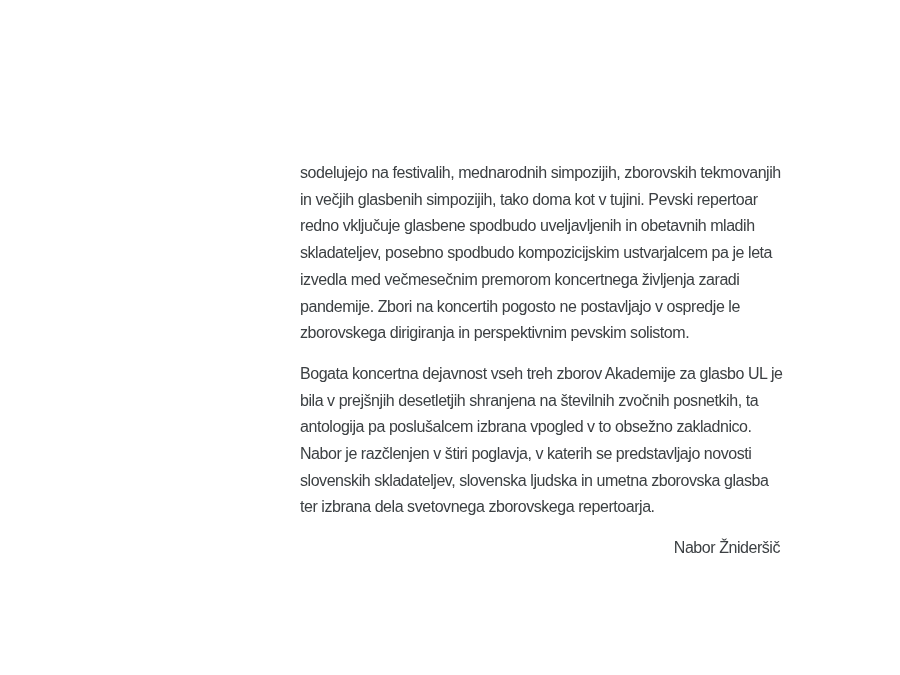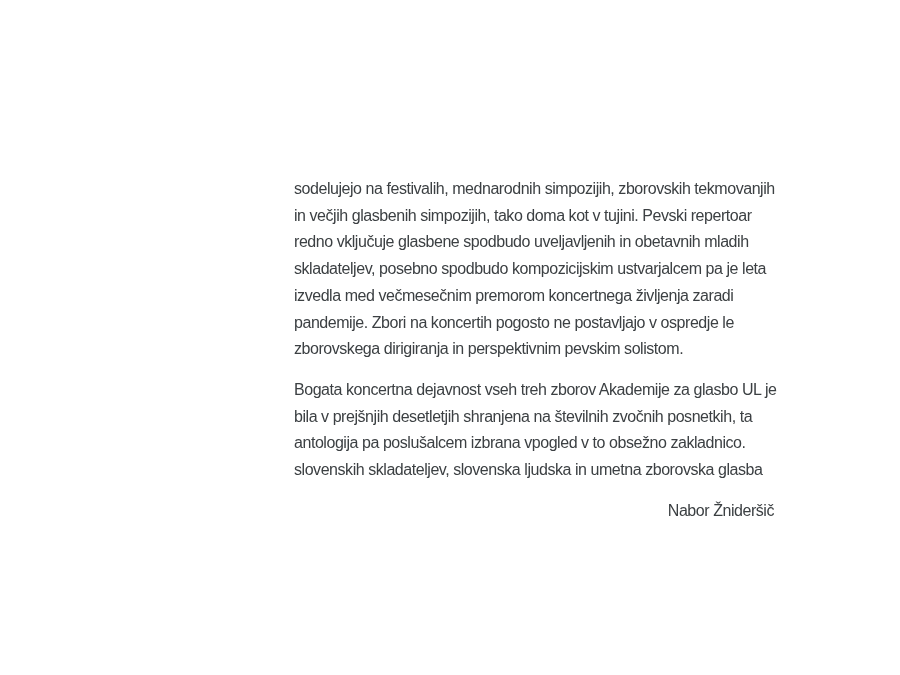--- a/index.html
+++ b/index.html
@@ -14,28 +14,27 @@
     font-family: "Liberation Sans", sans-serif;
     position: relative;
   }
   .page {
     position: absolute;
     inset: 0;
     background: #ffffff;
   }
   .text-block {
     position: absolute;
-    left: 294px;
+    left: 300px;
     top: 160px;
     width: 480px;
     font-size: 16px;
     line-height: 26.7px;
     letter-spacing: -0.45px;
     color: #3c4043;
-    margin-top: 16px;
   }
   .para {
     margin: 0 0 14px 0;
   }
   .line {
     display: block;
     white-space: nowrap;
   }
   .line em {
     font-style: italic;
@@ -58,17 +57,19 @@
         <span class="line"><span>redno vključuje glasbene spodbudo uveljavljenih in obetavnih mladih</span></span>
         <span class="line"><span>skladateljev, posebno spodbudo kompozicijskim ustvarjalcem pa je leta</span></span>
         <span class="line"><span>izvedla med večmesečnim premorom koncertnega življenja zaradi</span></span>
         <span class="line"><span>pandemije. Zbori na koncertih pogosto ne postavljajo v ospredje le</span></span>
         <span class="line"><span>zborovskega dirigiranja in perspektivnim pevskim solistom.</span></span>
       </p>
       <p class="para">
         <span class="line"><span>Bogata koncertna dejavnost vseh treh zborov Akademije za glasbo UL je</span></span>
         <span class="line"><span>bila v prejšnjih desetletjih shranjena na številnih zvočnih posnetkih, ta</span></span>
         <span class="line"><span>antologija pa poslušalcem izbrana vpogled v to obsežno zakladnico.</span></span>
+        <span class="line"><span>Nabor je razčlenjen v štiri poglavja, v katerih se predstavljajo novosti</span></span>
         <span class="line"><span>slovenskih skladateljev, slovenska ljudska in umetna zborovska glasba</span></span>
+        <span class="line"><span>ter izbrana dela svetovnega zborovskega repertoarja.</span></span>
       </p>
       <p class="signature">Nabor Žnideršič</p>
   </div>
 </div>
 
 </body></html>

